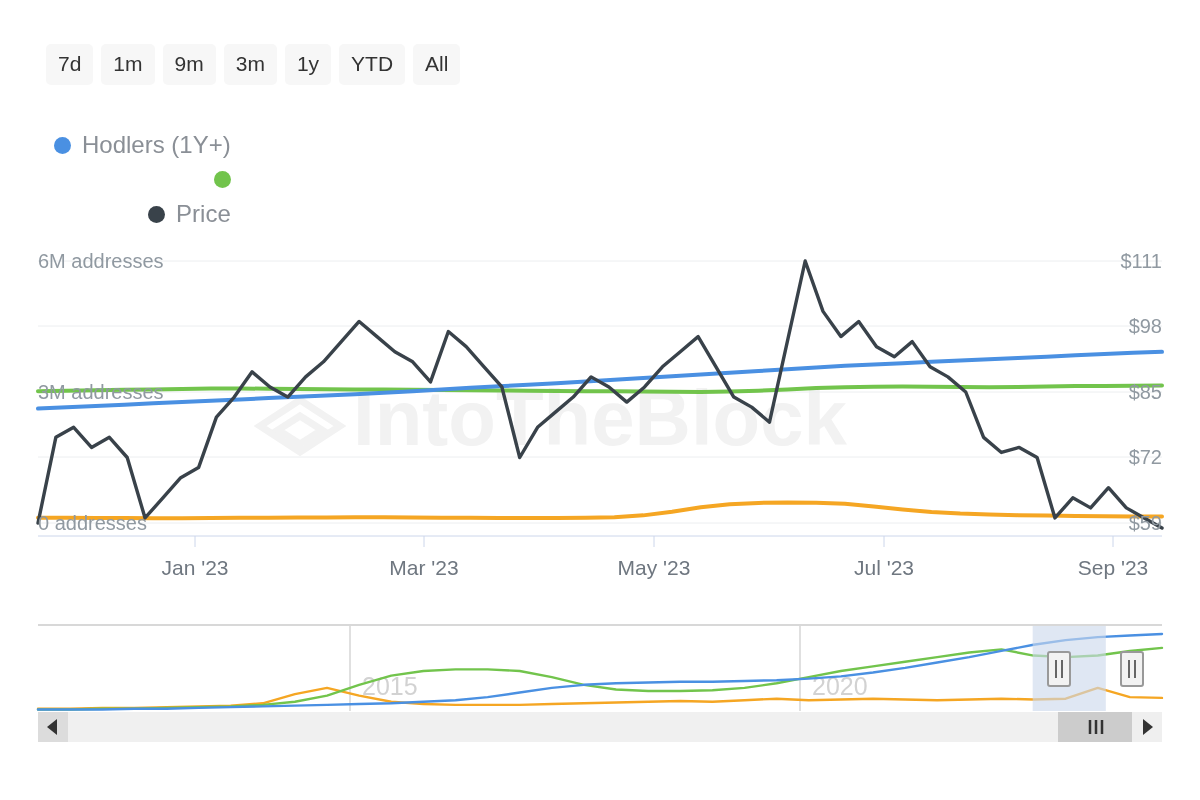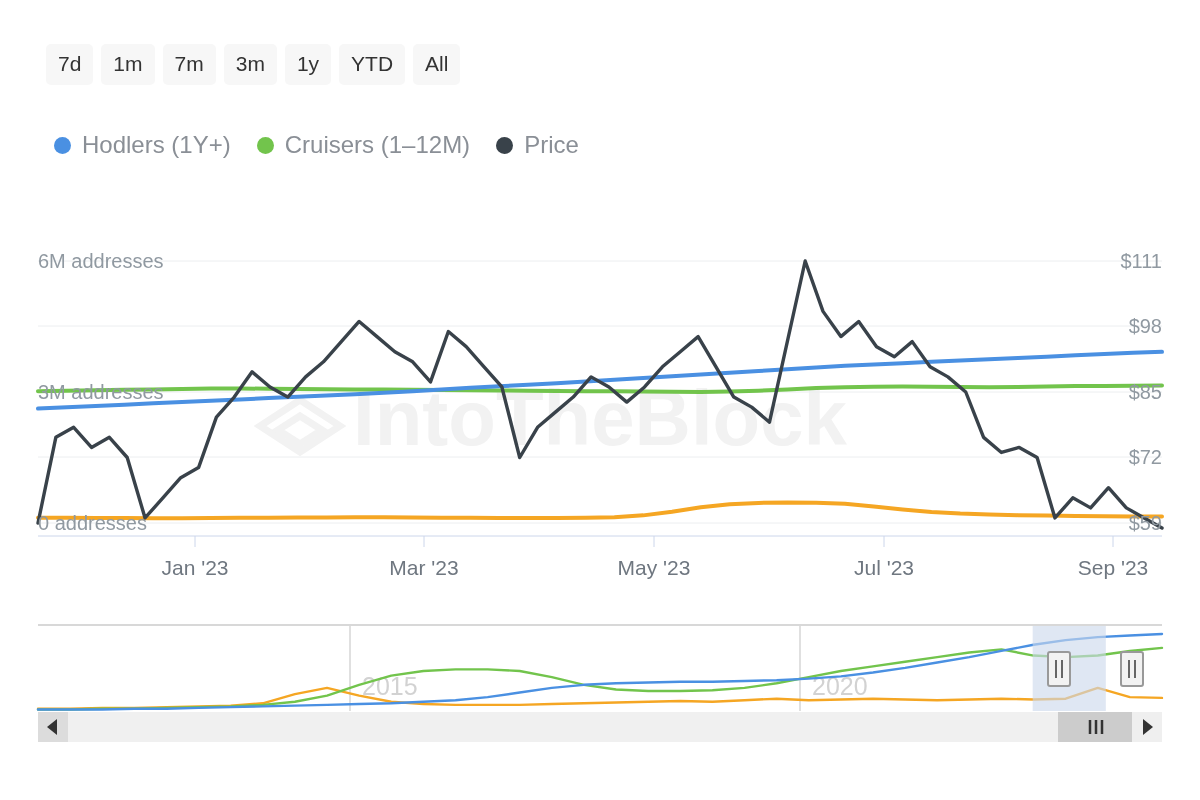--- a/index.html
+++ b/index.html
@@ -37,21 +37,22 @@
     white-space: nowrap;
   }
 
   
   #legend {
     position: absolute;
     left: 54px;
     top: 133px;
     display: flex;
     align-items: flex-end;
-    gap: 26px;
+    gap: 14px;
+    flex-direction: column;
   }
   .legend-item {
     display: flex;
     align-items: center;
     gap: 11px;
     cursor: pointer;
   }
   .legend-dot {
     width: 17px;
     height: 17px;
@@ -138,35 +139,34 @@
     stroke-linecap: round;
     stroke-width: 2.4;
   }
 </style>
 </head>
 <body>
 
 <div id="range-selector">
   <button class="range-btn">7d</button>
   <button class="range-btn">1m</button>
-  <button class="range-btn">7m</button>
+  <button class="range-btn">9m</button>
   <button class="range-btn">3m</button>
   <button class="range-btn">1y</button>
   <button class="range-btn">YTD</button>
   <button class="range-btn">All</button>
 </div>
 
 <div id="legend">
   <div class="legend-item">
     <span class="legend-dot" style="background:#4a90e2"></span>
     <span class="legend-label">Hodlers (1Y+)</span>
   </div>
   <div class="legend-item">
     <span class="legend-dot" style="background:#72c44c"></span>
-    <span class="legend-label">Cruisers (1–12M)</span>
   </div>
   <div class="legend-item">
     <span class="legend-dot" style="background:#39424a"></span>
     <span class="legend-label">Price</span>
   </div>
 </div>
 
 <div id="main-chart">
   <svg id="main-svg" width="1200" height="360" viewBox="0 0 1200 360" xmlns="http://www.w3.org/2000/svg">
 

